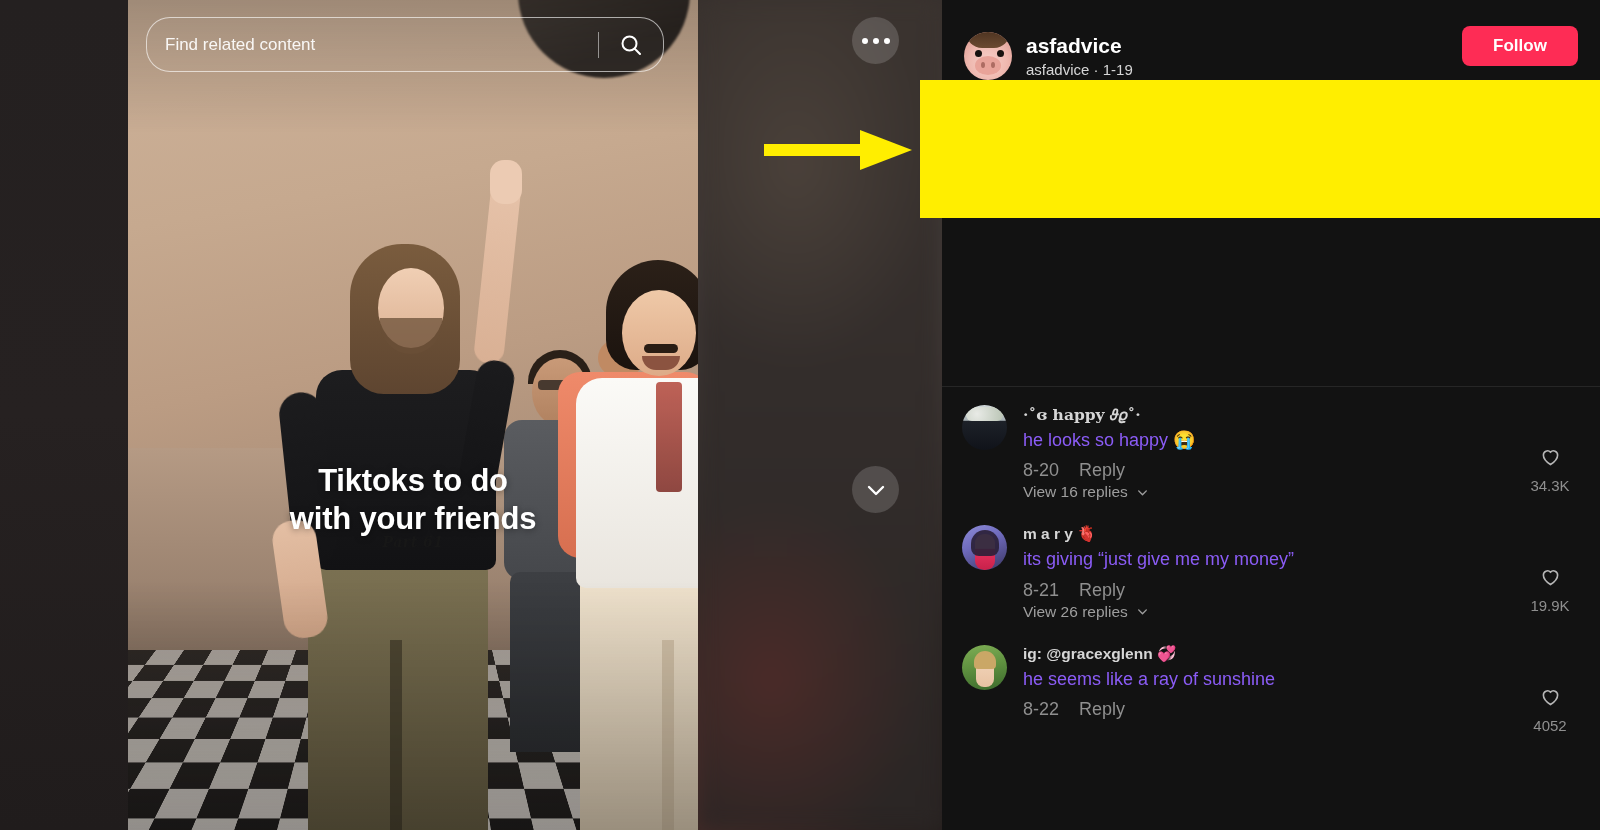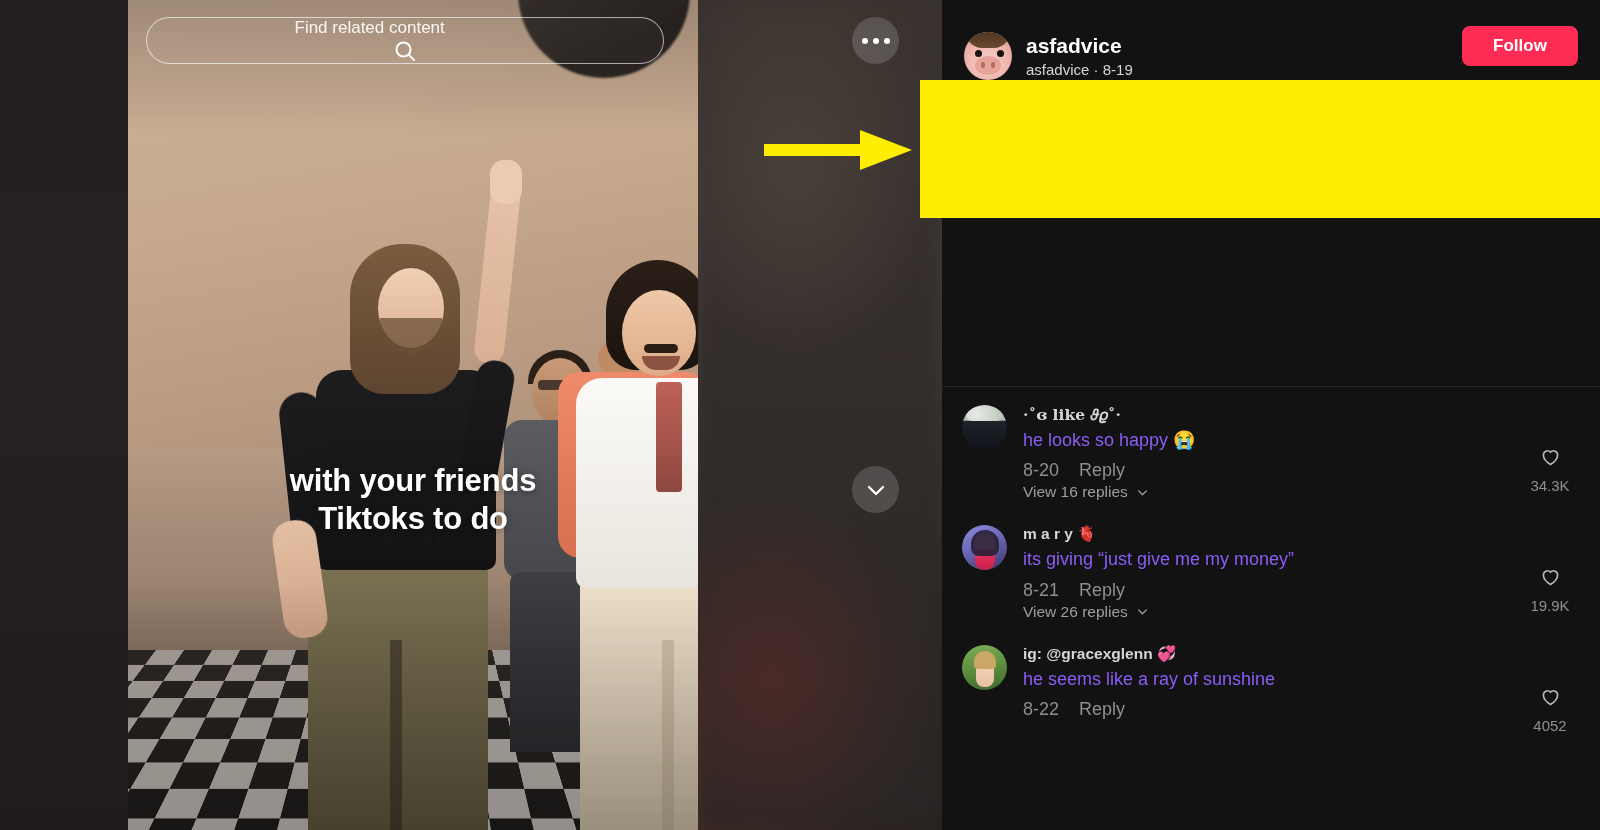--- a/index.html
+++ b/index.html
@@ -146,26 +146,25 @@
   .v-caption-sub {
     position:absolute; left:0; right:0; top:534px;
     text-align:center; color:#171717;
     font-family:"DejaVu Serif", serif;
     font-style:italic; font-size:14px; font-weight:700;
     letter-spacing:.5px;
   }
 
   
   .searchbar {
-    position:absolute; left:146px; top:17px; width:518px; height:47px;
+    position:absolute; left:146px; top:17px; width:518px; height:55px;
     border:1.5px solid rgba(255,255,255,.62);
     border-radius:24px;
     display:flex; align-items:center;
     background:rgba(255,255,255,.02);
-    flex-direction:column;
   }
   .search-input {
     flex:1; background:transparent; border:0; outline:none;
     color:#fff; font-family:"Liberation Sans", sans-serif;
     font-size:17px; padding:0 18px;
   }
   .search-input::placeholder { color:rgba(255,255,255,.92); }
   .search-div { width:1px; height:26px; background:rgba(255,255,255,.5); }
   .search-btn { width:64px; height:47px; display:flex; align-items:center; justify-content:center;
     cursor:pointer; background:transparent; border:0; }
@@ -301,22 +300,22 @@
       <div class="p p1-armL"></div>
       <div class="p p1-armskin"></div>
       <div class="p p1-armR"></div>
       <div class="p p1-hair"></div>
       <div class="p p1-face"></div>
       <div class="p p1-beard"></div>
 
       <div class="v-vignette"></div>
 
       <div class="v-caption">
+        <div>Tiktoks to do</div>
         <div>with your friends</div>
-        <div>Tiktoks to do</div>
       </div>
       <div class="v-caption-sub">Part 61</div>
     </div>
 
     <div class="searchbar">
       <input class="search-input" value="" placeholder="Find related content" style="">
       <div class="search-div"></div>
       <button class="search-btn">
         <svg width="24" height="24" viewBox="0 0 24 24" fill="none">
           <circle cx="10.5" cy="10.5" r="7" stroke="#fff" stroke-width="2"></circle>
@@ -350,34 +349,34 @@
 
     <div class="author">
       <div class="avatar-pig">
         <span class="pig-eye l"></span>
           <span class="pig-eye r"></span>
         <span class="pig-nos l"></span>
           <span class="pig-nos r"></span>
       </div>
       <div>
         <div class="author-name">asfadvice</div>
-        <div class="author-sub">asfadvice · 8-19</div>
+        <div class="author-sub">asfadvice · 1-19</div>
       </div>
     </div>
     <button class="follow-btn">Follow</button>
 
   </div>
   <div class="tabs-rule"></div>
 
   <div class="comments">
 
     <div class="comment">
       <div class="c-avatar ca-deema"></div>
       <div class="c-body">
-        <div class="c-name serif">·˚ɞ like 𝜗𝜚˚·</div>
+        <div class="c-name serif">·˚ɞ happy 𝜗𝜚˚·</div>
         <div class="c-text">he looks so happy 😭</div>
         <div class="c-meta">
           <span>8-20</span>
           <span>Reply</span>
         </div>
         <div class="c-replies">
           <span>View 16 replies</span>
           <svg width="13" height="13" viewBox="0 0 24 24" fill="none">
             <polyline points="5,9 12,16 19,9" stroke="#9e9e9e" stroke-width="2.6" stroke-linecap="round" stroke-linejoin="round"></polyline>
           </svg>

